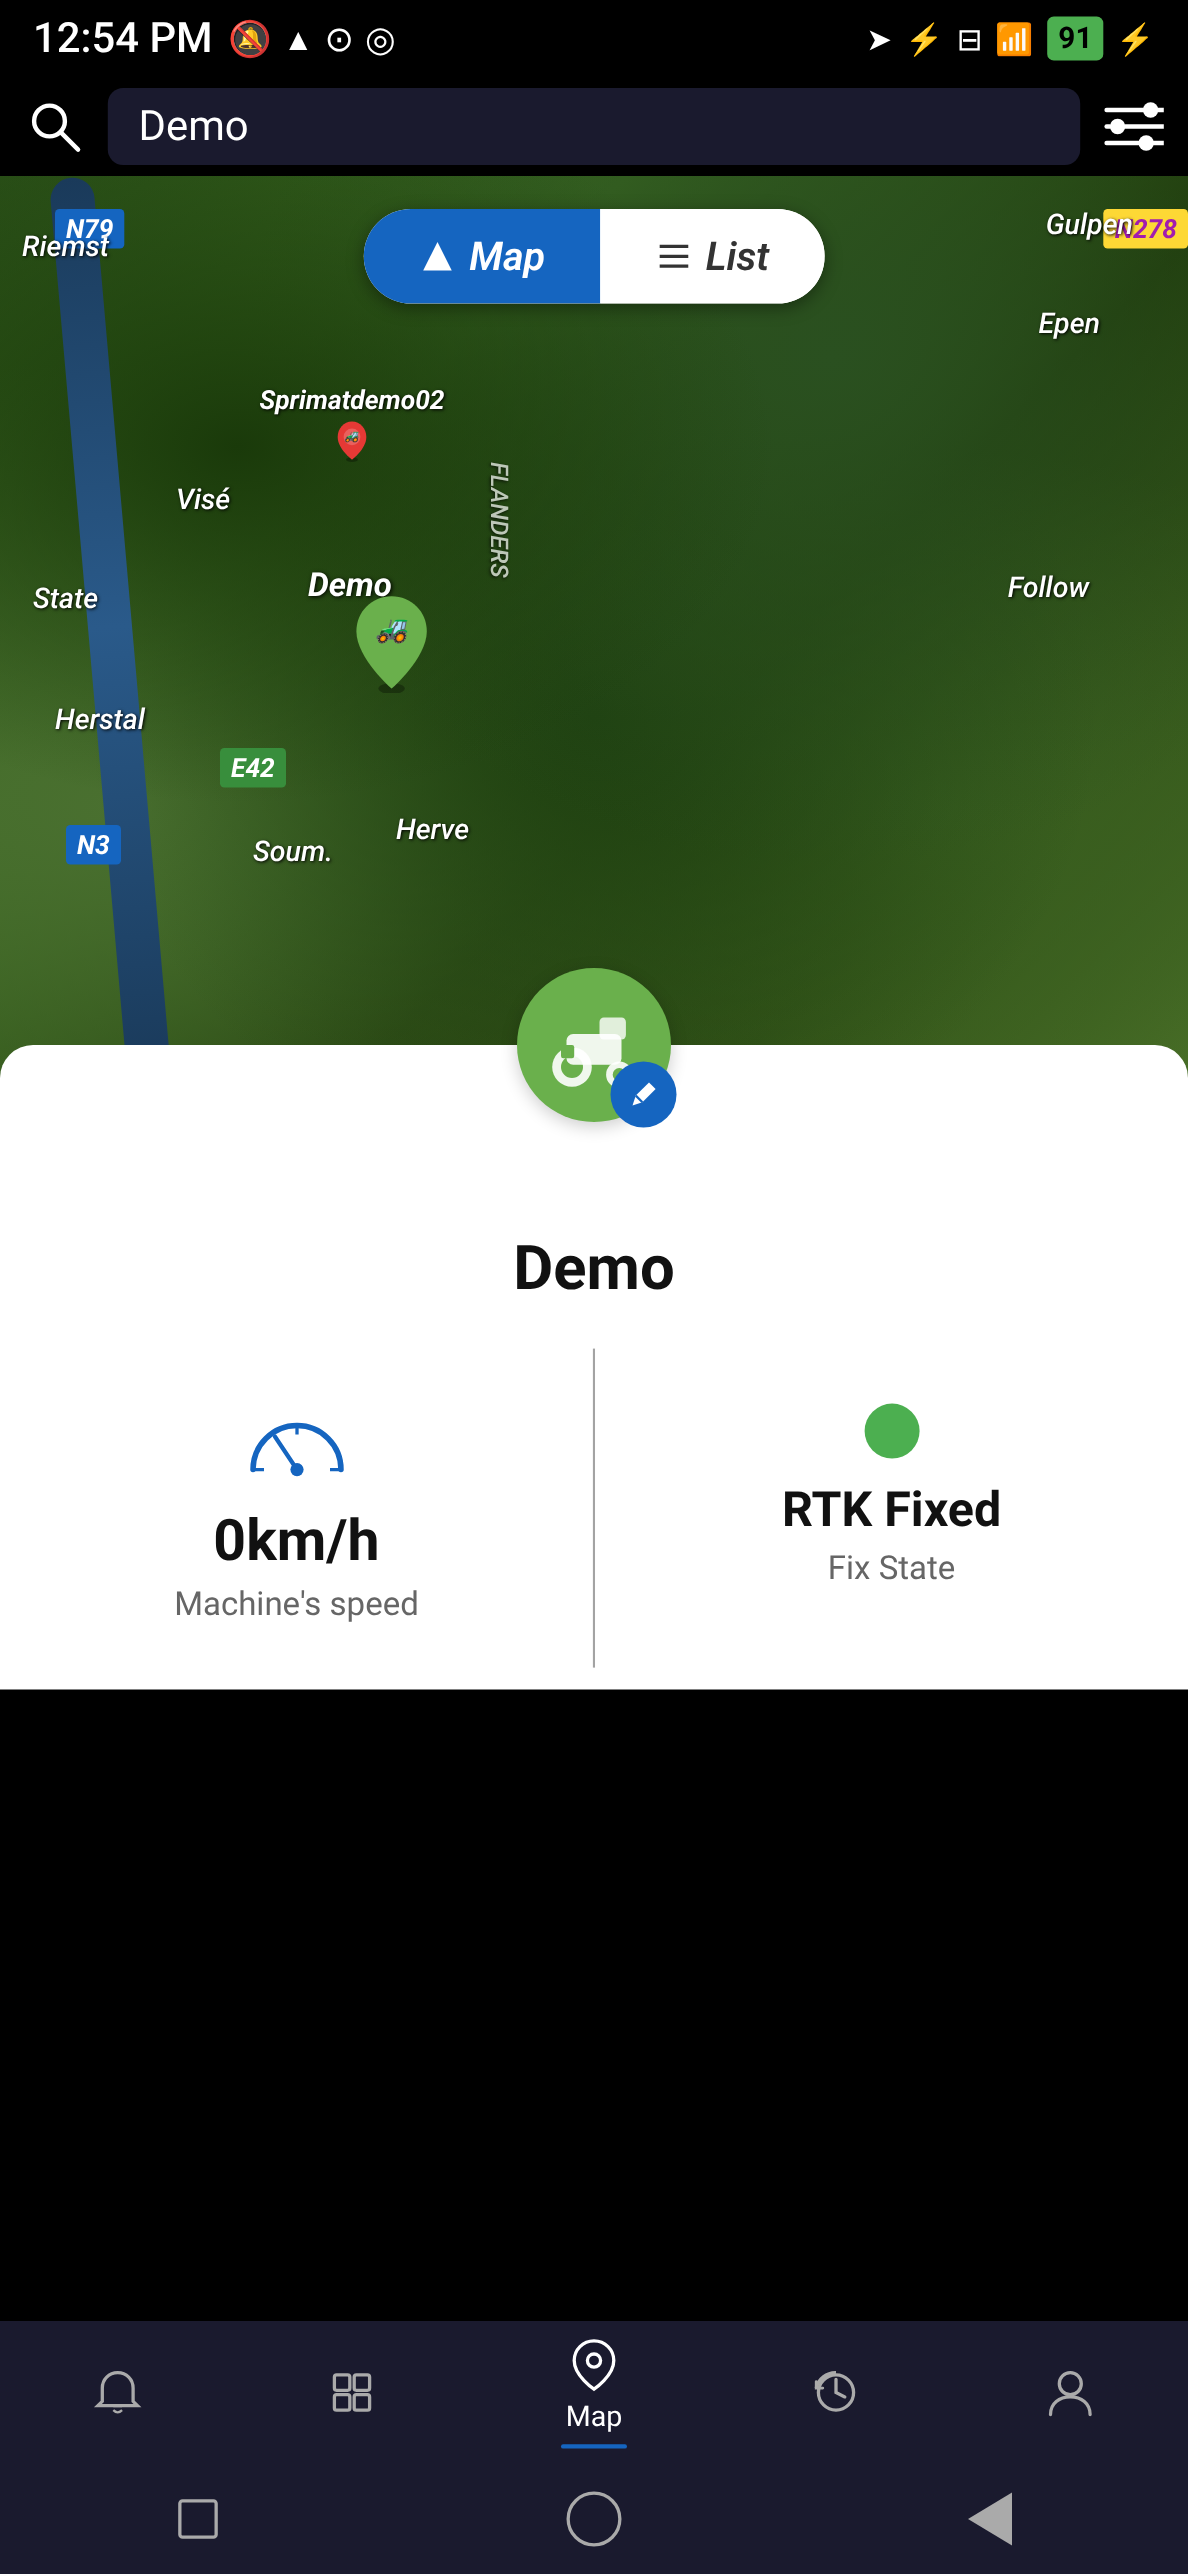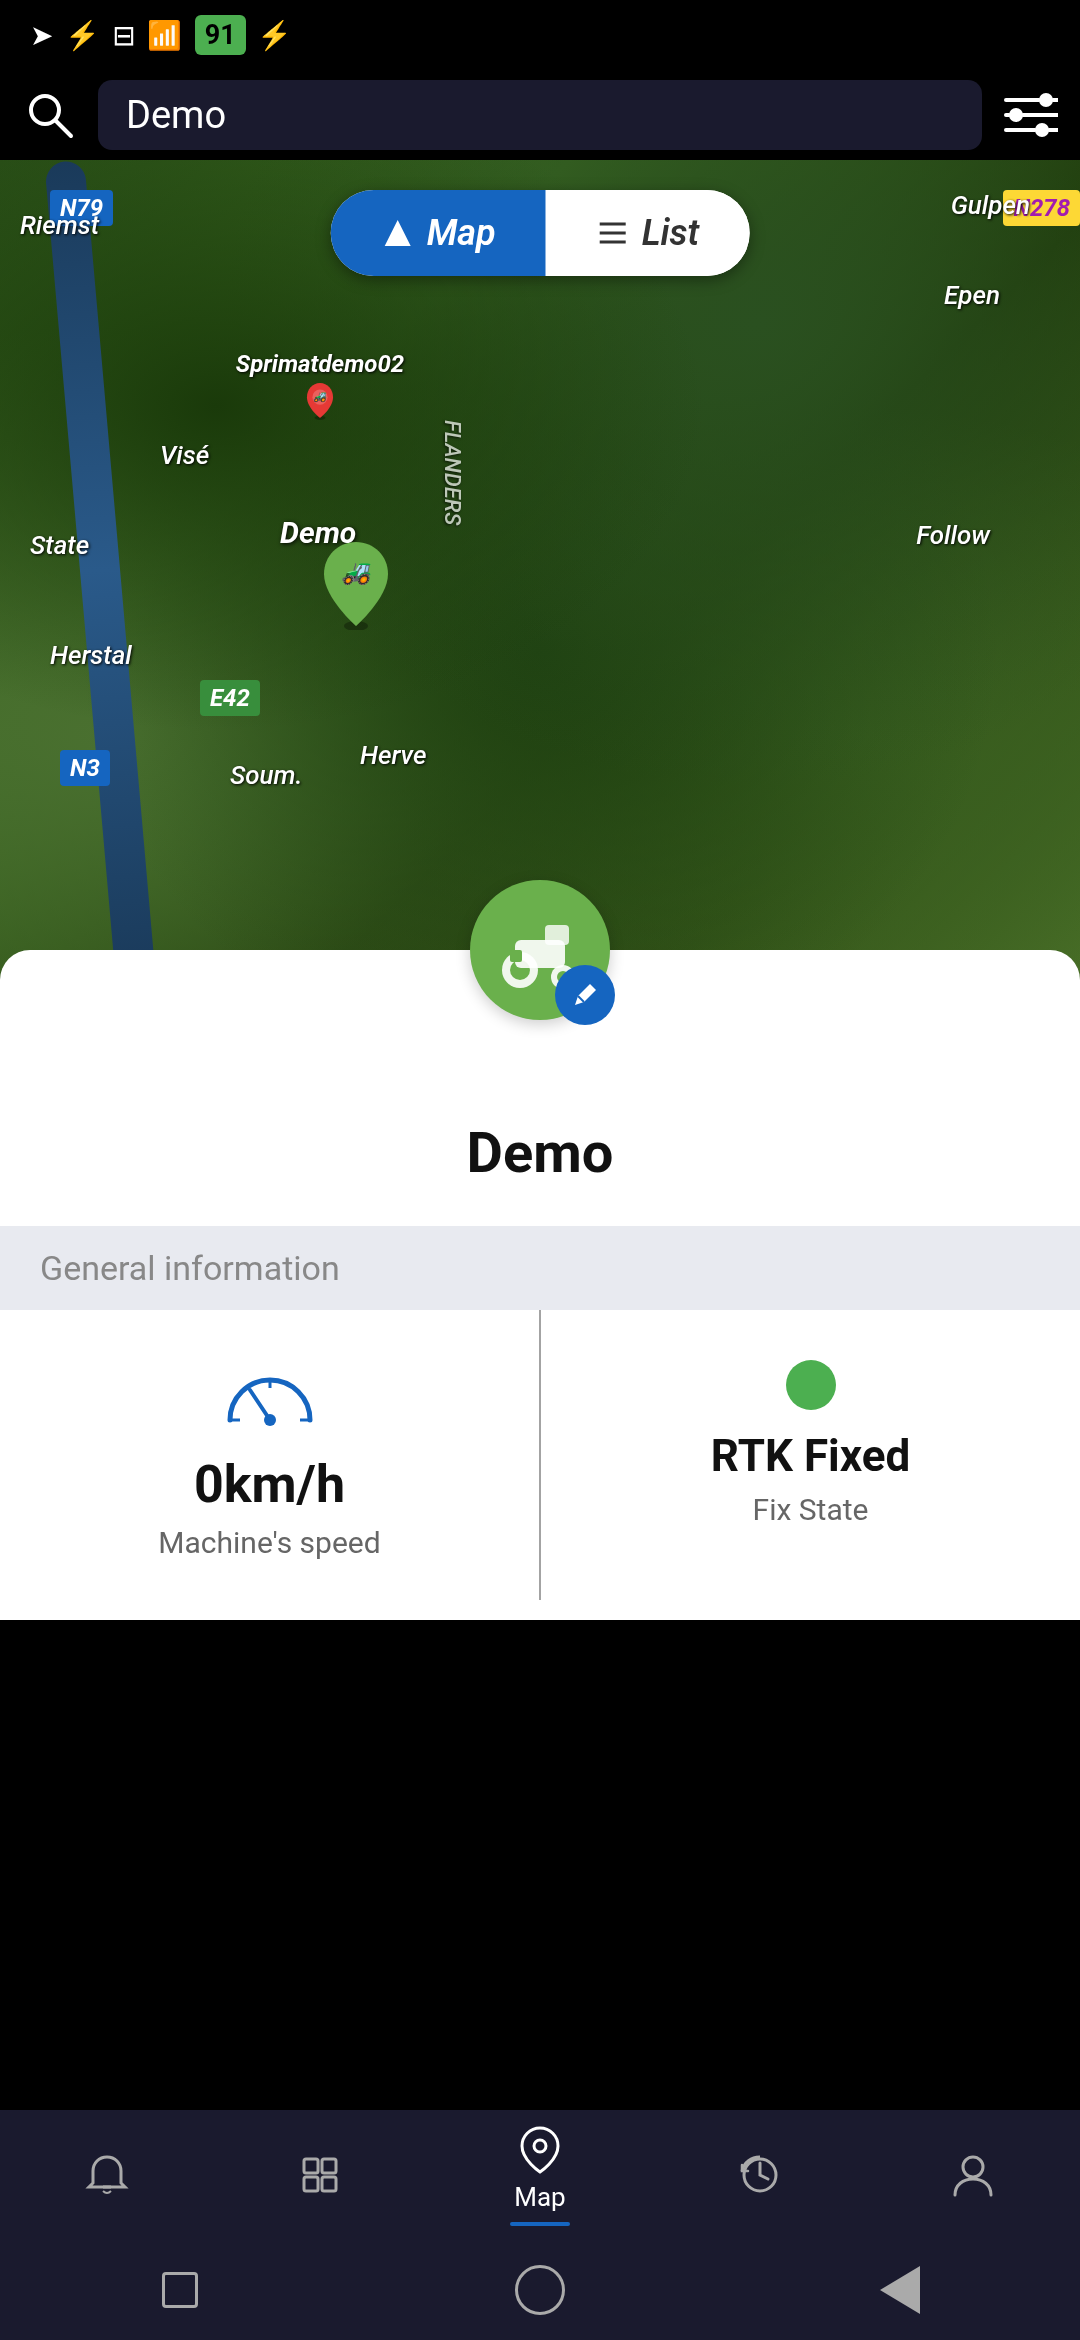--- a/index.html
+++ b/index.html
@@ -427,20 +427,29 @@
       height: 0;
       border-top: 24px solid transparent;
       border-bottom: 24px solid transparent;
       border-right: 40px solid #aaa;
     }
   </style>
 </head>
 <body>
 
 <div class="status-bar">
+  <div class="status-left">
+    <span class="status-time">12:54 PM</span>
+    <div class="status-icons-left">
+      <span class="status-icon">🔕</span>
+      <span class="status-icon" style="font-size:28px;">▲</span>
+      <span class="status-icon">⊙</span>
+      <span class="status-icon">◎</span>
+    </div>
+  </div>
   <div class="status-icons-right">
     <span class="status-icon" style="font-size:28px;">➤</span>
     <span class="status-icon" style="font-size:28px;">⚡</span>
     <span class="status-icon" style="font-size:28px;">⊟</span>
     <span class="status-icon" style="font-size:28px;">📶</span>
     <span class="battery-badge">91</span>
     <span class="status-icon" style="font-size:28px;">⚡</span>
   </div>
 </div>
 
@@ -548,23 +557,20 @@
           <line x1="8" y1="16" x2="14" y2="22" stroke="#1565c0" stroke-width="2"></line>
         </svg>
       </div>
     </div>
   </div>
 
   <div class="panel-content">
     <span class="device-name">Demo</span>
 
 
-    <div class="general-info-header" style="width:100%;">
-      <span class="general-info-label">General information</span>
-    </div>
 
     <div class="info-cards">
       <div class="info-card">
         <div class="info-card-icon">
           <svg width="100" height="70" viewBox="0 0 100 70" fill="none" xmlns="http://www.w3.org/2000/svg">
             <path d="M10 60 A40 40 0 0 1 90 60" stroke="#1565c0" stroke-width="5" fill="none" stroke-linecap="round"></path>
             <path d="M50 60 L30 30" stroke="#1565c0" stroke-width="4" stroke-linecap="round"></path>
             <circle cx="50" cy="60" r="6" fill="#1565c0"></circle>
             <line x1="10" y1="60" x2="20" y2="60" stroke="#1565c0" stroke-width="3"></line>
             <line x1="90" y1="60" x2="80" y2="60" stroke="#1565c0" stroke-width="3"></line>

